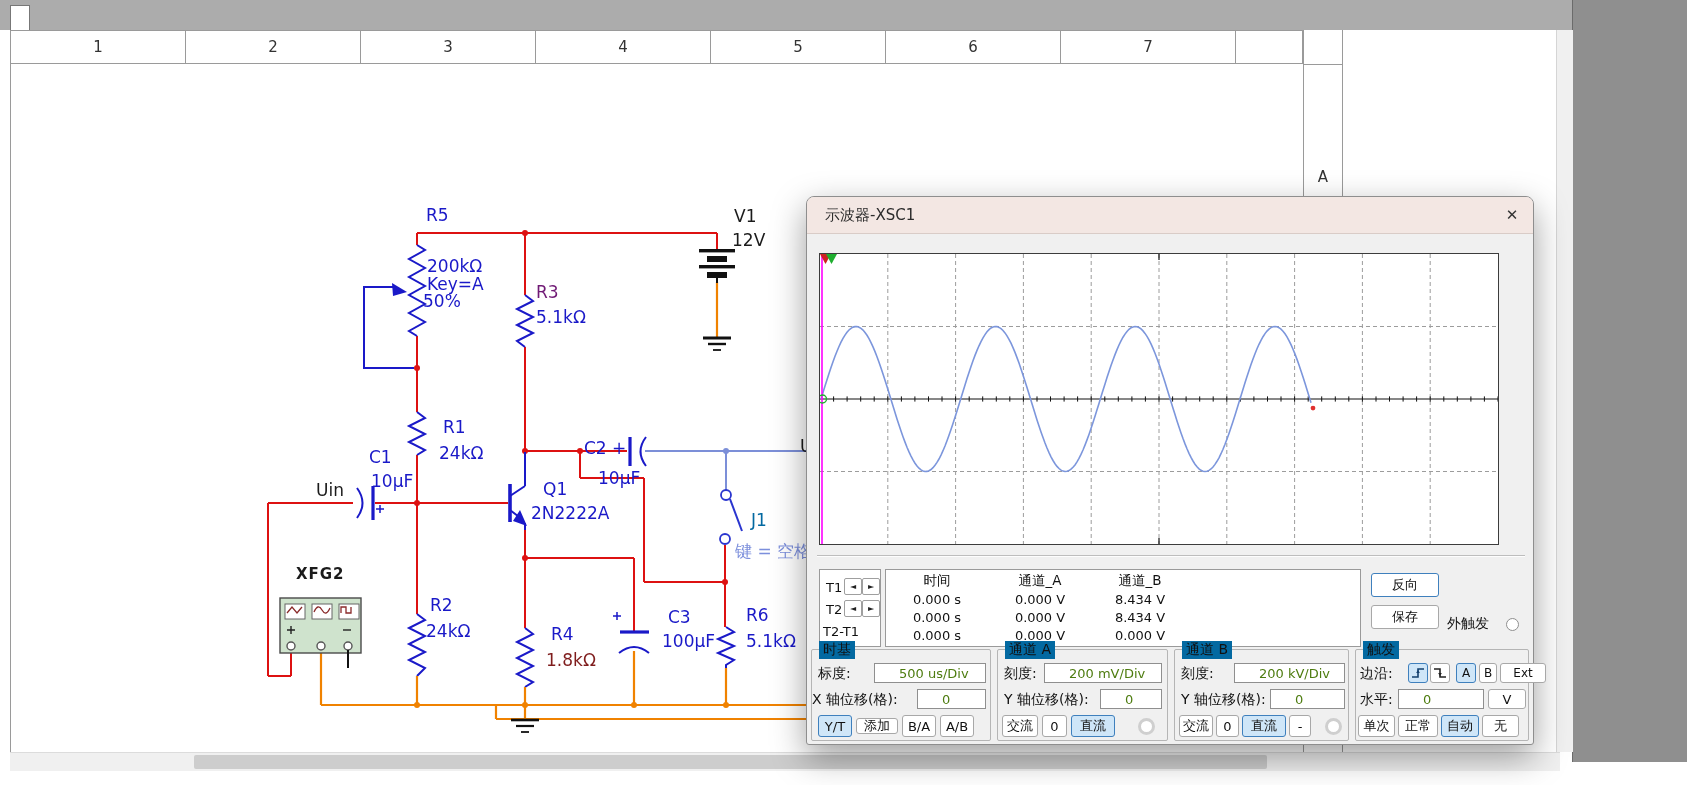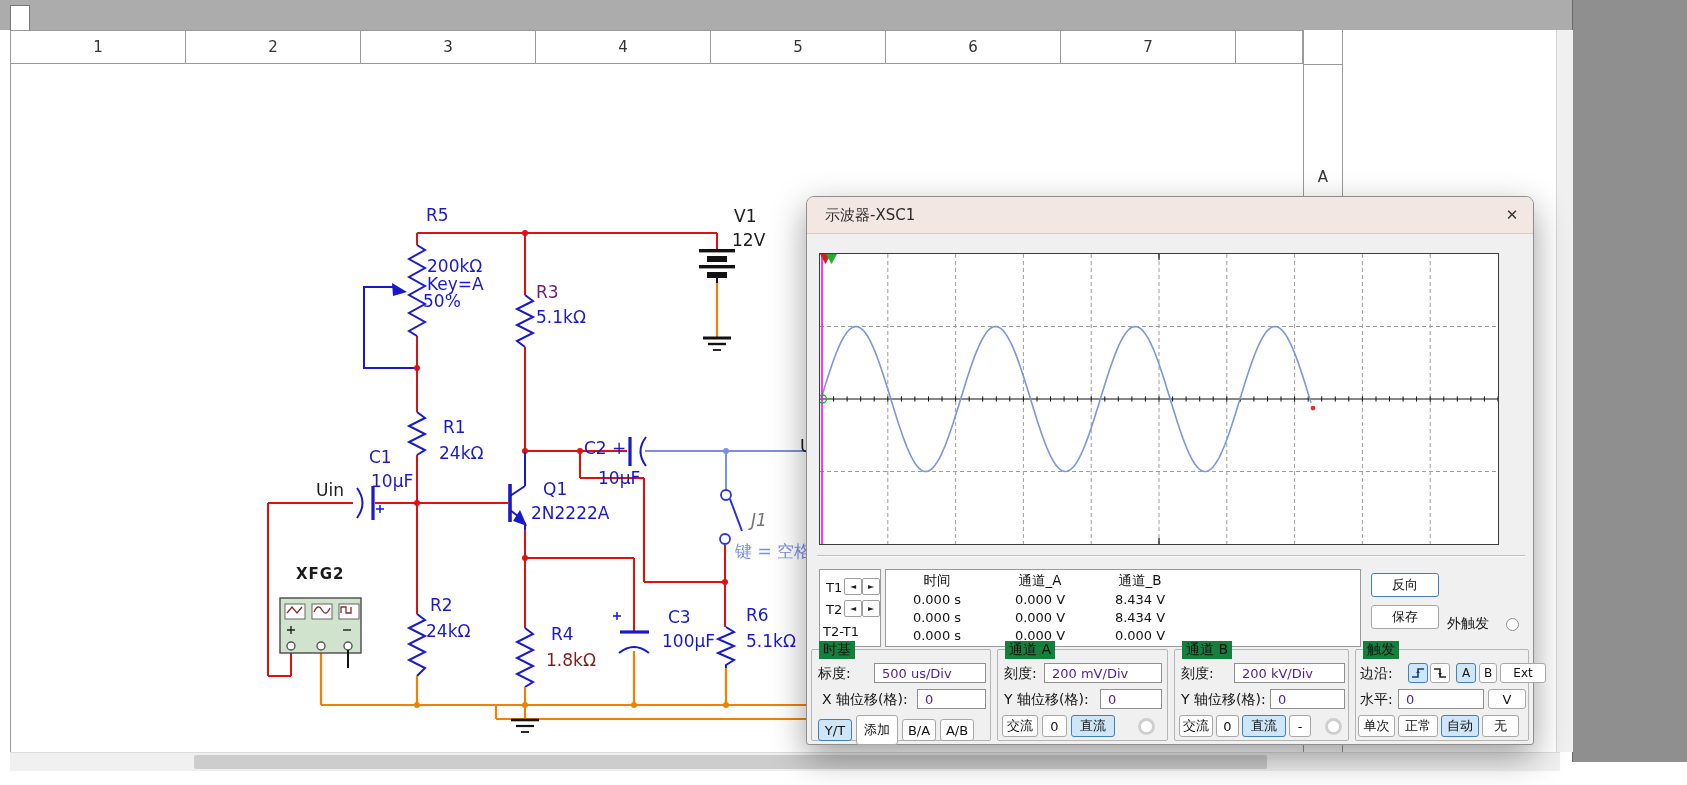--- a/index.html
+++ b/index.html
@@ -37,24 +37,24 @@
   .rt-row{display:grid;grid-template-columns:102px 104px 96px 1fr;height:18px;align-items:center;}
   .rt-row span{text-align:center;}
   .rt-head{font-size:13.5px;margin-top:2px;}
   .rl-row{position:absolute;font-size:13px;color:#111;}
   .arrow-btn{position:absolute;width:16px;height:15px;background:#fff;border:1px solid #9f9f9f;border-radius:2px;
     font-size:8px;display:flex;align-items:center;justify-content:center;color:#222;}
   .btn{background:#fff;border:1px solid #a8a8a8;border-radius:3px;font-size:13px;color:#111;
     display:flex;align-items:center;justify-content:center;box-sizing:border-box;white-space:nowrap;}
   .btn.sel{background:#cfe6f8;border-color:#3f80bd;}
   .btn.blue-border{border:1.5px solid #3f80bd;}
-  .inp{background:#fff;border:1px solid #8f8f8f;box-sizing:border-box;font-size:13px;color:#4c1d95;
-    display:flex;align-items:center;padding-left:7px;}
+  .inp{background:#fff;border:1px solid #8f8f8f;box-sizing:border-box;font-size:13px;color:#4d7c0f;
+    display:flex;align-items:center;padding-left:24px;}
   .gbox{position:absolute;border:1px solid #b5b5b5;border-radius:2px;box-sizing:border-box;}
-  .gbox-label{position:absolute;top:-9px;left:7px;background:#15803d;padding:0 4px;font-size:14px;color:#111;}
+  .gbox-label{position:absolute;top:-9px;left:7px;background:#0369a1;padding:0 4px;font-size:14px;color:#111;}
   .flabel{position:absolute;font-size:14px;color:#111;white-space:nowrap;}
   .ind-circle{position:absolute;width:17px;height:17px;border-radius:50%;background:#fff;border:3px solid #cfcfcf;box-sizing:border-box;}
   .radio{position:absolute;width:13px;height:13px;border-radius:50%;background:#fff;border:1px solid #8f8f8f;box-sizing:border-box;}
   .btn-row{position:absolute;display:flex;align-items:center;}
   .edge-btn{position:absolute;width:20px;height:20px;}
 </style>
 </head>
 <body>
 
 <div class="abs" id="top-strip"></div>
@@ -194,21 +194,21 @@
     <span class="clabel" style="left: 443px; top: 419px; color: rgb(26, 25, 200);">R1</span>
     <span class="clabel" style="left: 439px; top: 445px; color: rgb(26, 25, 200);">24kΩ</span>
     <span class="clabel" style="left: 369px; top: 449px; color: rgb(26, 25, 200);">C1</span>
     <span class="clabel" style="left: 371px; top: 473px; color: rgb(26, 25, 200);">10μF</span>
     <span class="clabel" style="left: 316px; top: 482px; color: rgb(27, 27, 27);">Uin</span>
     <span class="clabel" style="left: 543px; top: 481px; color: rgb(26, 25, 200);">Q1</span>
     <span class="clabel" style="left: 531px; top: 505px; color: rgb(26, 25, 200);">2N2222A</span>
     <span class="clabel" style="left: 584px; top: 440px; color: rgb(26, 25, 200);">C2 +</span>
     <span class="clabel" style="left: 598px; top: 470px; color: rgb(26, 25, 200);">10μF</span>
     <span class="clabel" style="left: 800px; top: 438px; color: rgb(27, 27, 27);">Uo</span>
-    <span class="clabel" style="left: 751px; top: 512px; color: #737373; font-style: italic;">J1</span>
+    <span class="clabel" style="left: 751px; top: 512px; color: #0369a1;">J1</span>
     <span class="clabel" style="left: 735px; top: 543px; color: rgb(124, 143, 220);">键 = 空格</span>
     <span class="clabel" style="left: 430px; top: 597px; color: rgb(26, 25, 200);">R2</span>
     <span class="clabel" style="left: 426px; top: 623px; color: rgb(26, 25, 200);">24kΩ</span>
     <span class="clabel" style="left: 551px; top: 626px; color: rgb(26, 25, 200);">R4</span>
     <span class="clabel" style="left: 546px; top: 652px; color: #7f1d1d; text-align: right;">1.8kΩ</span>
     <span class="clabel" style="left: 668px; top: 609px; color: rgb(26, 25, 200);">C3</span>
     <span class="clabel" style="left: 662px; top: 633px; color: rgb(26, 25, 200);">100μF</span>
     <span class="clabel" style="left: 746px; top: 607px; color: rgb(26, 25, 200);">R6</span>
     <span class="clabel" style="left: 746px; top: 633px; color: rgb(26, 25, 200);">5.1kΩ</span>
     <span class="clabel" style="left: 296px; top: 567px; color: rgb(27, 27, 27); font-weight: bold; font-size: 15px; letter-spacing: 1px;">XFG2</span>
@@ -341,27 +341,27 @@
     </div>
   <span class="flabel" style="left:640px;top:418px">外触发</span>
   <span class="radio" style="left:699px;top:421px"></span>
 
   <div class="gbox" id="gb-timebase" style="left:4px;top:452px;width:180px;height:92px">
     <span class="gbox-label">时基</span>
     <span class="flabel" style="left:6px;top:15px">标度:</span>
     <div class="inp" style="position:absolute;left:62px;top:13px;width:112px;height:20px">
         <span>500 us/Div</span>
       </div>
-    <span class="flabel" style="left:10px;top:41px">X 轴位移(格):</span>
+    <span class="flabel" style="left:0;top:41px">X 轴位移(格):</span>
     <div class="inp" style="position:absolute;left:105px;top:39px;width:69px;height:20px">
         <span>0</span>
       </div>
     <div class="btn-row" id="tb-modes" style="left:6px;top:65px;gap:4px">
         <div class="btn sel" style="width: 34px; height: 22px; flex: 0 0 auto;">Y/T</div>
-        <div class="btn" style="width: 42px; height: 30px; flex: 0 0 auto;">添加</div>
+        <div class="btn" style="width: 42px; height: 16px; flex: 0 0 auto;">添加</div>
         <div class="btn" style="width: 34px; height: 22px; flex: 0 0 auto;">B/A</div>
         <div class="btn" style="width: 34px; height: 22px; flex: 0 0 auto;">A/B</div>
       </div>
   </div>
 
   <div class="gbox" id="gb-cha" style="left:190px;top:452px;width:171px;height:92px">
     <span class="gbox-label">通道 A</span>
     <span class="flabel" style="left:6px;top:15px">刻度:</span>
     <div class="inp" style="position:absolute;left:46px;top:13px;width:118px;height:20px">
         <span>200 mV/Div</span>

